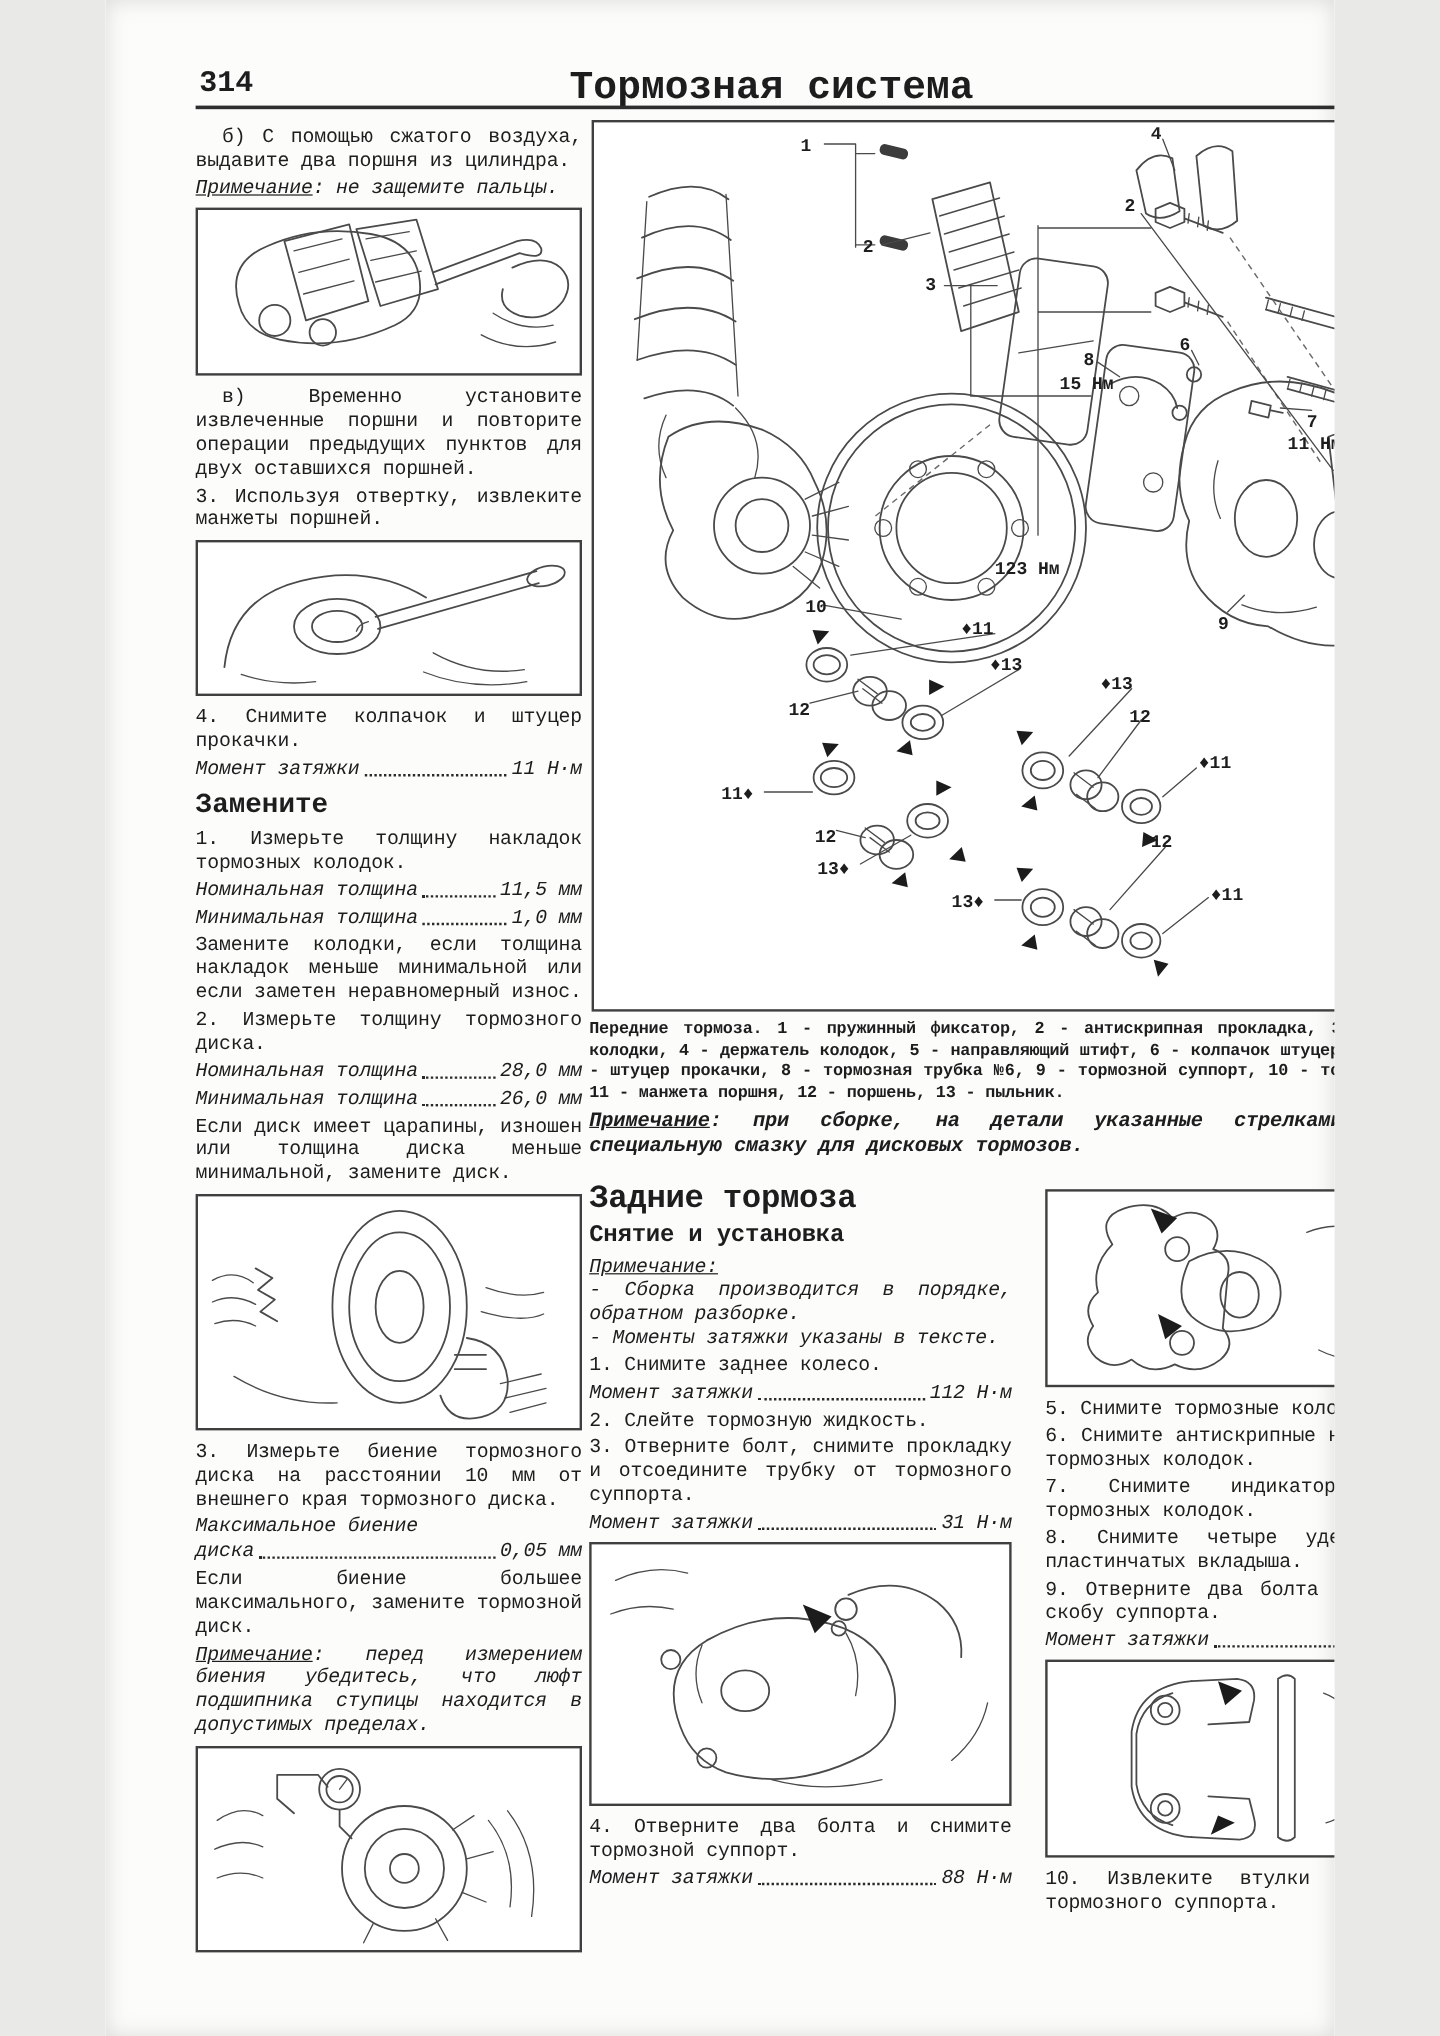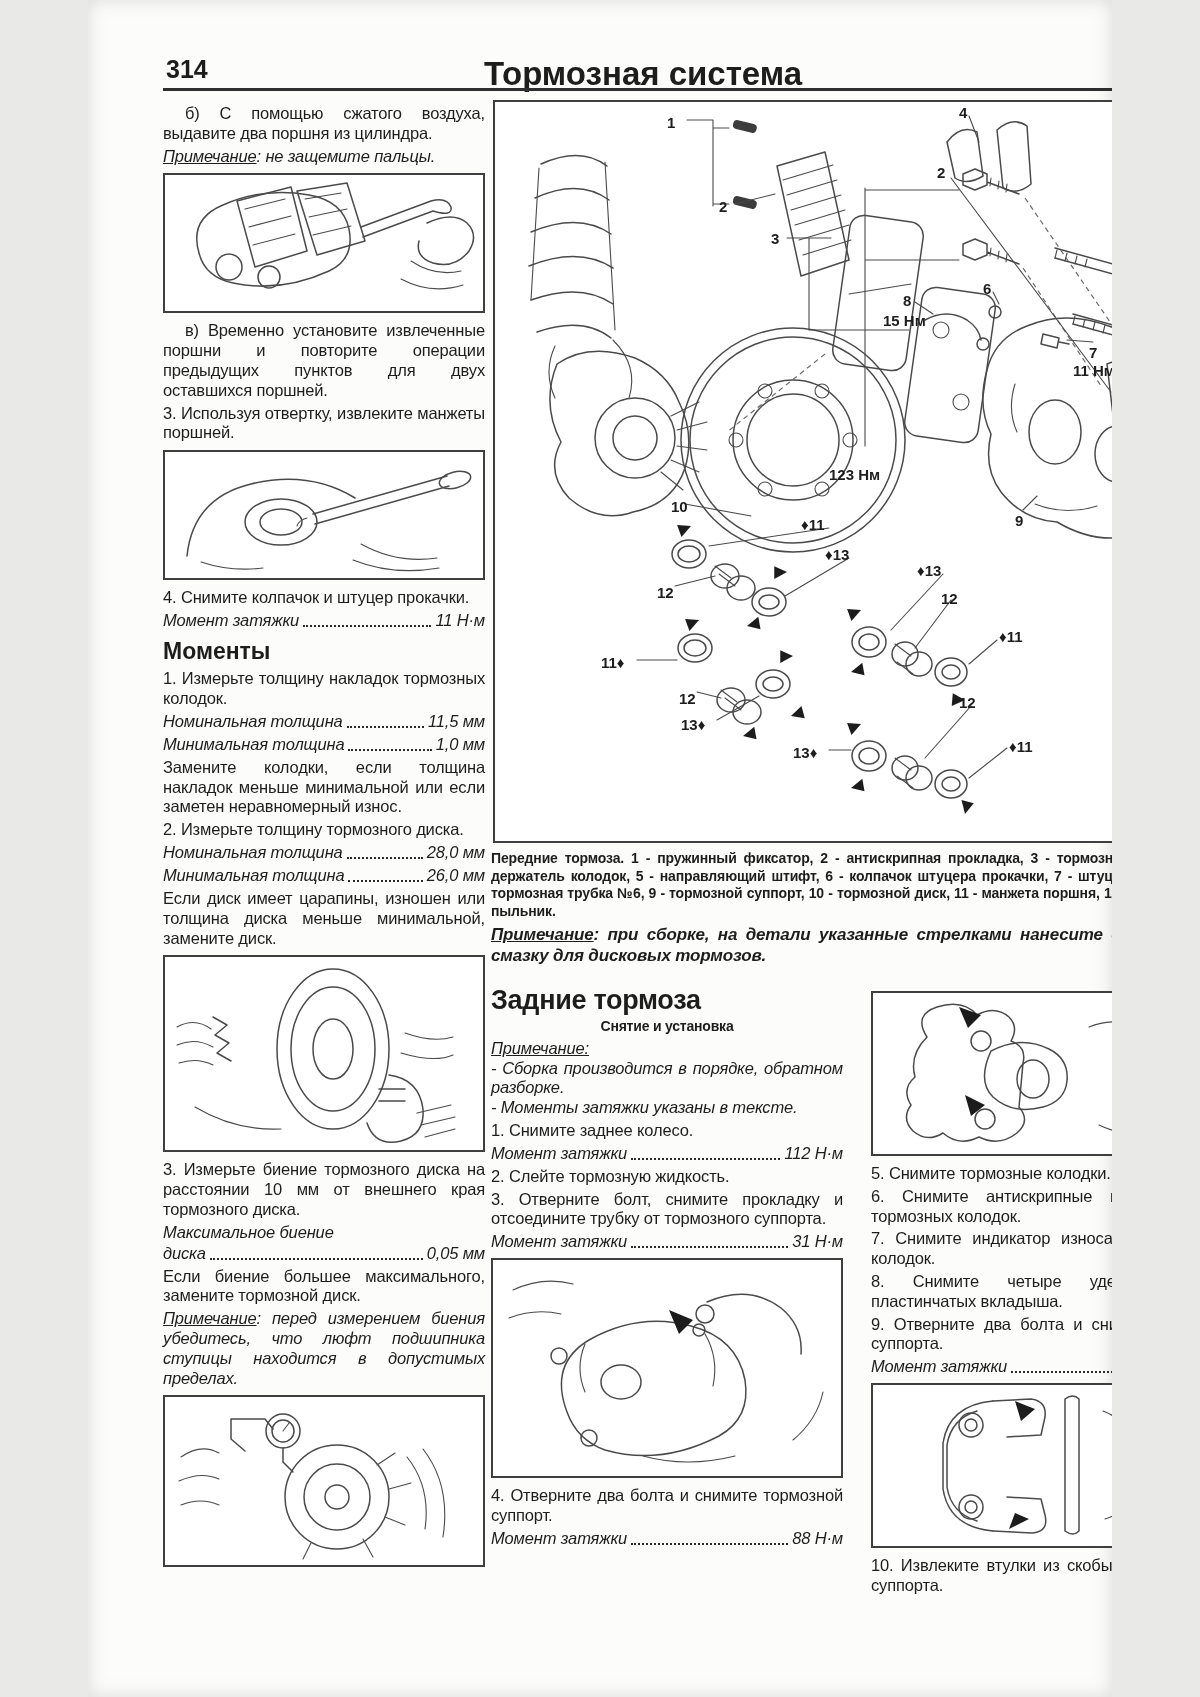--- a/index.html
+++ b/index.html
@@ -1,28 +1,28 @@
 <!DOCTYPE html>
 <html><head>
 <meta charset="utf-8">
 <style>
   html,body{margin:0;padding:0;background:#e9e9e7;}
   .page{position:relative;width:1024px;height:1697px;background:#fcfcfa;margin:0 auto;
-        font-family:Liberation Sans, sans-serif;color:#1d1d1d;overflow:hidden;
+        font-family:Liberation Mono, monospace;color:#1d1d1d;overflow:hidden;
         box-shadow:inset 0 0 18px rgba(120,120,118,.25);}
   .pageno{position:absolute;left:78px;top:55px;font-size:25px;font-weight:bold;}
   .ptitle{position:absolute;left:75px;top:55px;width:960px;text-align:center;font-size:33px;font-weight:bold;}
   .hrule{position:absolute;left:75px;top:88px;width:1062px;height:3px;background:#2e2e2e;}
   p{margin:0 0 3px;font-size:16.5px;line-height:1.2;text-align:justify;letter-spacing:-.15px;}
   .ind{text-indent:22px;}
   .it{font-style:italic;}
   .u{text-decoration:underline;}
   .nm{margin-bottom:0;}
   h1{margin:0 0 2px;font-size:27px;line-height:1.1;letter-spacing:-.3px;}
-  h2{margin:0 12px 5px;font-size:14px;line-height:1.15;letter-spacing:-.2px;text-align:center;}
+  h2{margin:0 0 5px;font-size:20px;line-height:1.15;letter-spacing:-.2px;}
   h3{margin:9px 0 5px;font-size:23px;line-height:1.1;}
   .spec{display:flex;align-items:flex-end;font-style:italic;font-size:16.5px;margin:1px 0 4px;letter-spacing:-.15px;}
   .spec .dots{flex:1;border-bottom:2px dotted #2a2a2a;margin:0 4px 3px;}
   .spec .val{white-space:nowrap;}
   .fig{border:2px solid #3f3f3f;background:#fff;margin:7px 0 8px;overflow:hidden;}
   .fig svg{display:block;}
   .col-left{position:absolute;left:75px;top:104px;width:322px;}
   .col-mid{position:absolute;left:403px;top:986px;width:352px;}
   .col-right{position:absolute;left:783px;top:986px;width:334px;}
   .diagram{position:absolute;left:405px;top:100px;width:728px;height:739px;border:2px solid #3f3f3f;background:#fff;}
@@ -79,21 +79,21 @@
       </svg>
     </div>
 
     <p>4. Снимите колпачок и штуцер прокачки.</p>
     <div class="spec">
       <span>Момент затяжки</span>
         <span class="dots"></span>
         <span class="val">11 Н·м</span>
     </div>
 
-    <h3>Моменты</h3>
+    <h3>Замените</h3>
     <p>1. Измерьте толщину накладок тормозных колодок.</p>
     <div class="spec">
       <span>Номинальная толщина</span>
         <span class="dots"></span>
         <span class="val">11,5 мм</span>
     </div>
     <div class="spec">
       <span>Минимальная толщина</span>
         <span class="dots"></span>
         <span class="val">1,0 мм</span>

